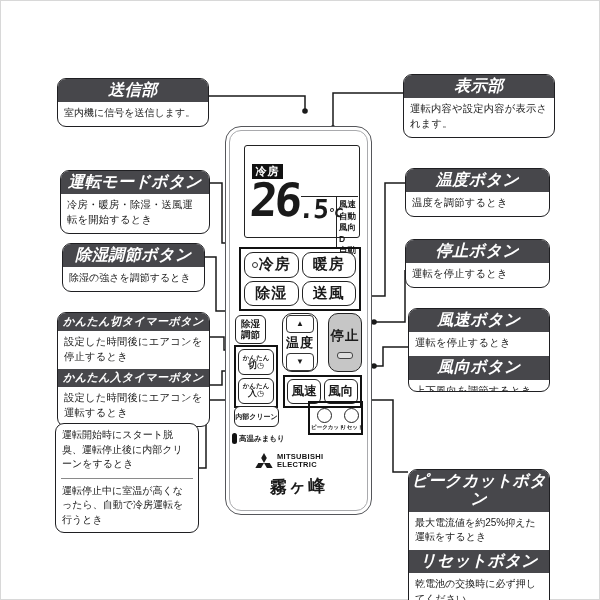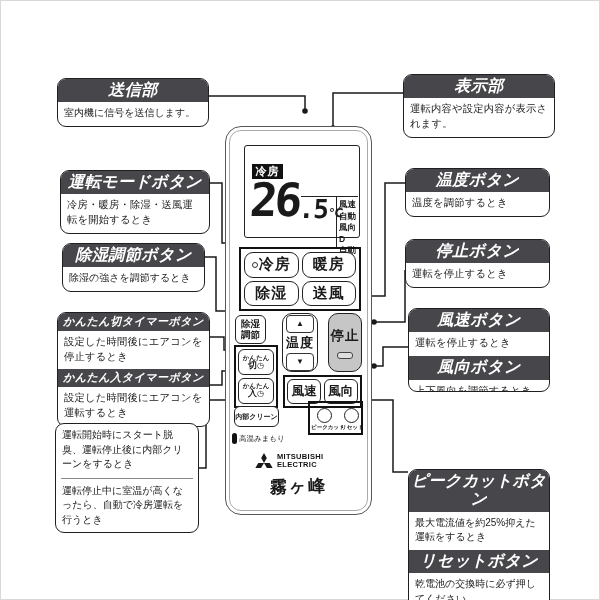--- a/index.html
+++ b/index.html
@@ -53,21 +53,21 @@
     display:flex;flex-direction:column;align-items:center;justify-content:space-evenly;}
   .kantan-btn{width:36px;height:26px;border:1.4px solid #222;border-radius:6px;
     display:flex;flex-direction:column;align-items:center;justify-content:center;font-weight:bold;box-sizing:border-box;}
   .kantan-btn .l1{font-size:6.5px;line-height:1.1;}
   .kantan-btn .l2{font-size:9px;line-height:1.1;}
   .clock{font-size:8px;}
   #fan-box{left:57px;top:248px;width:79px;height:33px;border:2px solid #111;box-sizing:border-box;
     display:flex;align-items:center;justify-content:space-evenly;}
   #fan-box .btn{width:34px;height:25px;font-size:12.5px;border-radius:6px;letter-spacing:0;}
   #btn-clean{left:8px;top:279px;width:45px;height:21px;border-radius:6px;font-size:7px;letter-spacing:0;}
-  #watch{left:6px;top:306px;display:flex;align-items:center;gap:2px;font-size:7.5px;font-weight:normal;}
+  #watch{left:6px;top:306px;display:flex;align-items:center;gap:2px;font-size:7.5px;font-weight:bold;}
   .thermo{width:5px;height:11px;background:#111;border-radius:3px;display:inline-block;}
   #pk-box{left:82px;top:274px;width:55px;height:34px;border:2px solid #111;box-sizing:border-box;}
   .round-btn{position:absolute;width:13px;height:13px;border:1.4px solid #222;border-radius:50%;background:#fff;}
   .pk-lbl{position:absolute;font-size:5.5px;font-weight:bold;letter-spacing:0;white-space:nowrap;}
   #brand{left:28px;top:326px;display:flex;align-items:center;gap:3px;}
   #brand .bname{font-size:7.5px;font-weight:bold;line-height:1.1;letter-spacing:.3px;color:#111;}
   #series{left:0;top:348px;width:100%;text-align:center;font-size:17px;font-weight:bold;
     transform:rotate(-2deg);letter-spacing:2px;font-family:"DejaVu Serif","Liberation Serif",serif;}
   
   #wires{position:absolute;left:0;top:0;width:600px;height:600px;pointer-events:none;}

